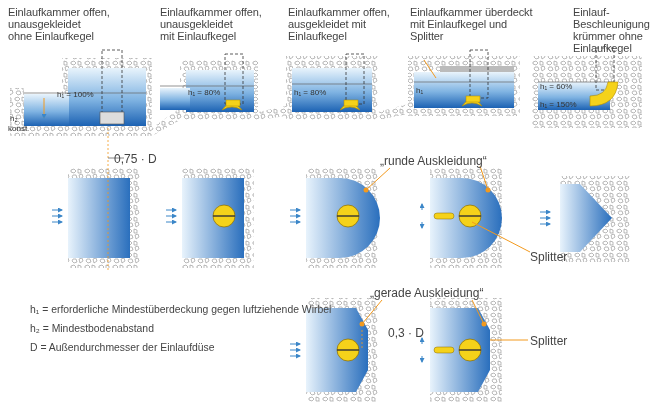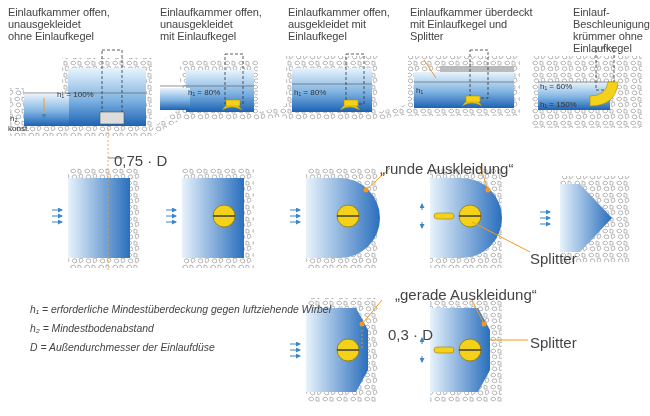--- a/index.html
+++ b/index.html
@@ -2,21 +2,21 @@
 <html><head>
 <meta charset="utf-8">
 <style>
   html,body{margin:0;padding:0;background:#ffffff;}
   body{width:650px;height:416px;position:relative;overflow:hidden;font-family:"Liberation Sans",sans-serif;color:#3a3a3a;}
   .lbl{position:absolute;font-size:11px;line-height:12px;color:#444;white-space:pre-line;letter-spacing:-0.1px;}
   .small{position:absolute;font-size:8px;color:#333;white-space:nowrap;}
   .legend{position:absolute;font-size:10.4px;line-height:19px;color:#444;}
   .legend .row{white-space:nowrap;}
   svg{position:absolute;left:0;top:0;}
-  .callout{position:absolute;font-size:15px;color:#444;white-space:nowrap;}
+  .callout{position:absolute;font-size:12px;color:#444;white-space:nowrap;}
 </style>
 </head>
 <body>
 
 <svg width="650" height="416" viewBox="0 0 650 416">
   <defs>
     <linearGradient id="waterV" x1="0" y1="0" x2="0" y2="1">
       <stop offset="0" stop-color="#e9f4fc"></stop>
       <stop offset="0.55" stop-color="#7fb3e2"></stop>
       <stop offset="1" stop-color="#1c62b3"></stop>
@@ -193,27 +193,27 @@
 <div class="small" style="left:14px;top:90px;padding-left:43px;">h₁ = 100%</div>
 <div class="small" style="left:10px;top:114px;">h₂</div>
 <div class="small" style="left:8px;top:124px;">konst.</div>
 <div class="small" style="left:188px;top:88px;">h₁ = 80%</div>
 <div class="small" style="left:294px;top:88px;">h₁ = 80%</div>
 <div class="small" style="left:416px;top:86px;">h₁</div>
 <div class="small" style="left:540px;top:82px;">h₁ = 60%</div>
 <div class="small" style="left:540px;top:100px;">h₁ = 150%</div>
 
 <div class="callout" style="left:114px;top:152px;">0,75 · D</div>
-<div class="callout" style="left:380px;top:160px;">„runde Auskleidung“</div>
+<div class="callout" style="left:380px;top:154px;">„runde Auskleidung“</div>
 <div class="callout" style="left:530px;top:250px;">Splitter</div>
-<div class="callout" style="left:395px;top:286px;">„gerade Auskleidung“</div>
+<div class="callout" style="left:370px;top:286px;">„gerade Auskleidung“</div>
 <div class="callout" style="left:388px;top:326px;">0,3 · D</div>
 <div class="callout" style="left:530px;top:334px;">Splitter</div>
 
-<div class="legend" style="left:30px;top:300px;font-style:italic;">
+<div class="legend" style="left:30px;top:300px;">
   <div class="row">
     <span>h₁</span>
     <span>= erforderliche Mindestüberdeckung gegen luftziehende Wirbel</span>
   </div>
   <div class="row">
     <span>h₂</span>
     <span>= Mindestbodenabstand</span>
   </div>
   <div class="row">
     <span>D</span>

